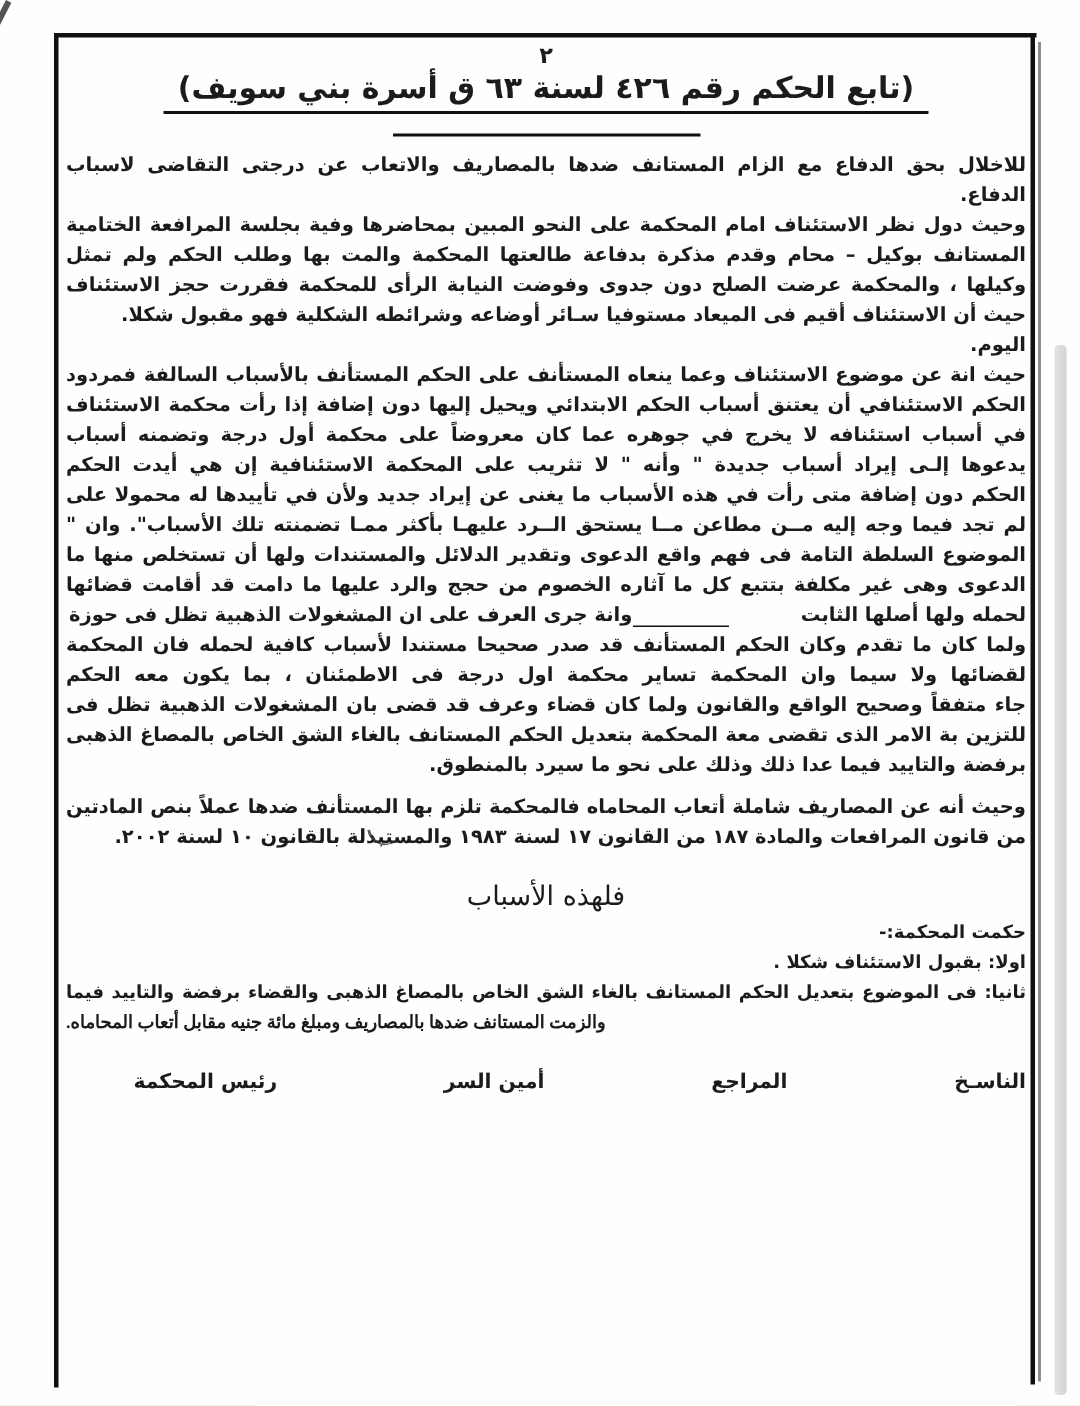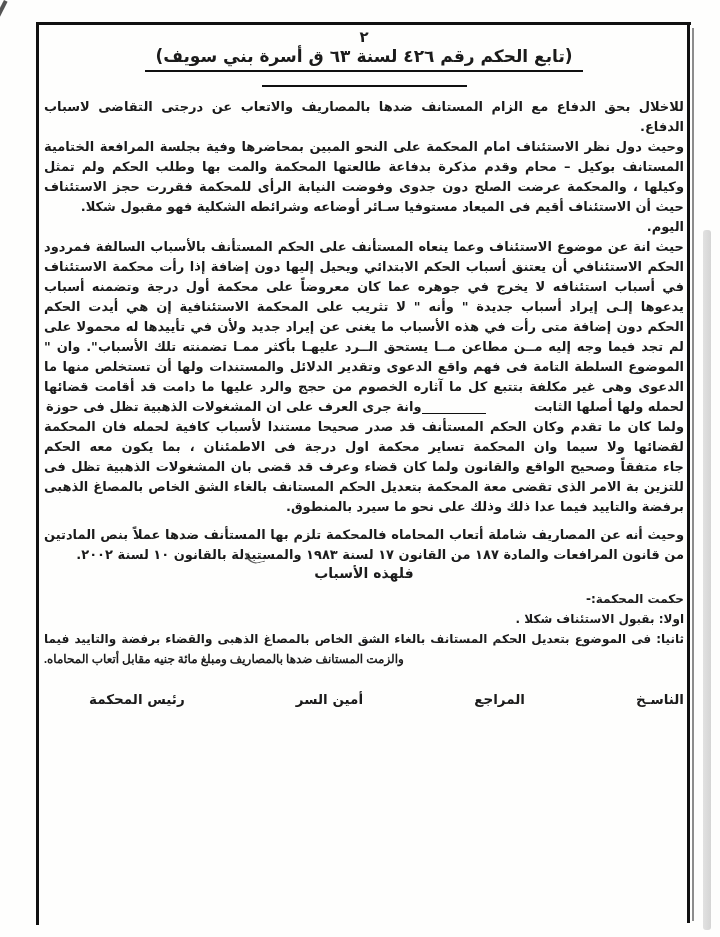--- a/index.html
+++ b/index.html
@@ -17,31 +17,31 @@
     border-bottom-left-radius:12px;transform:rotate(-14deg);opacity:.8;}
   
   .frame-top{position:absolute;left:36px;top:22px;width:655px;height:3px;background:#111;}
   .frame-left{position:absolute;left:36px;top:22px;width:3px;height:903px;background:#111;}
   .frame-right{position:absolute;left:687px;top:22px;width:3px;height:901px;background:#111;}
   .frame-right-shadow{position:absolute;left:692px;top:28px;width:2px;height:893px;background:#8d8d8d;}
   
   .content{position:absolute;left:44px;top:26px;width:640px;direction:rtl;}
   .page-num{text-align:center;font-size:15px;font-weight:bold;margin-top:2px;height:16px;}
   .header-wrap{text-align:center;margin-top:2px;}
-  .header-title{display:inline-block;font-size:17px;font-weight:bold;
+  .header-title{display:inline-block;font-size:20px;font-weight:bold;
     border-bottom:2px solid #111;padding:0 10px 4px;letter-spacing:.5px;}
   .rule{width:205px;height:2px;background:#111;margin:13px auto 0;}
   .text-block{margin-top:10px;font-size:13px;font-weight:bold;line-height:20px;}
   .ln{height:20px;overflow:hidden;text-align:right;}
   .just{text-align:justify;text-align-last:justify;}
   .flexline{display:flex;justify-content:space-between;align-items:baseline;}
   .blank-underline{display:inline-block;width:72px;height:13px;
     border-bottom:1.5px solid #111;align-self:flex-end;margin-bottom:3px;}
   .costs{margin-top:8px;}
-  .reasons-heading{text-align:center;font-size:14px;font-weight:bold;height:20px;}
+  .reasons-heading{text-align:center;font-size:18px;font-weight:normal;margin-top:18px;height:20px;}
   .ruling{margin-top:4px;font-size:12px;font-weight:bold;line-height:20px;}
   .ctr{text-align:left;font-family:Liberation Serif, serif;}
   .sig-row{display:flex;justify-content:space-between;direction:rtl;
     margin-top:22px;padding-left:45px;font-size:13.5px;font-weight:bold;}
   .clerk{margin-top:13px;text-align:right;padding-right:18px;
     font-size:15px;font-weight:normal;color:#2c2c2c;}
 </style>
 </head>
 <body>
 

